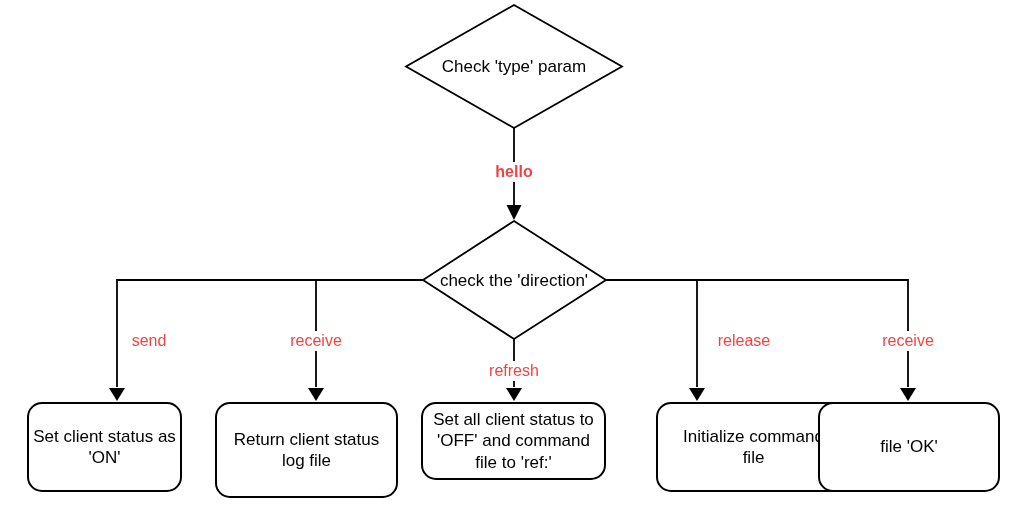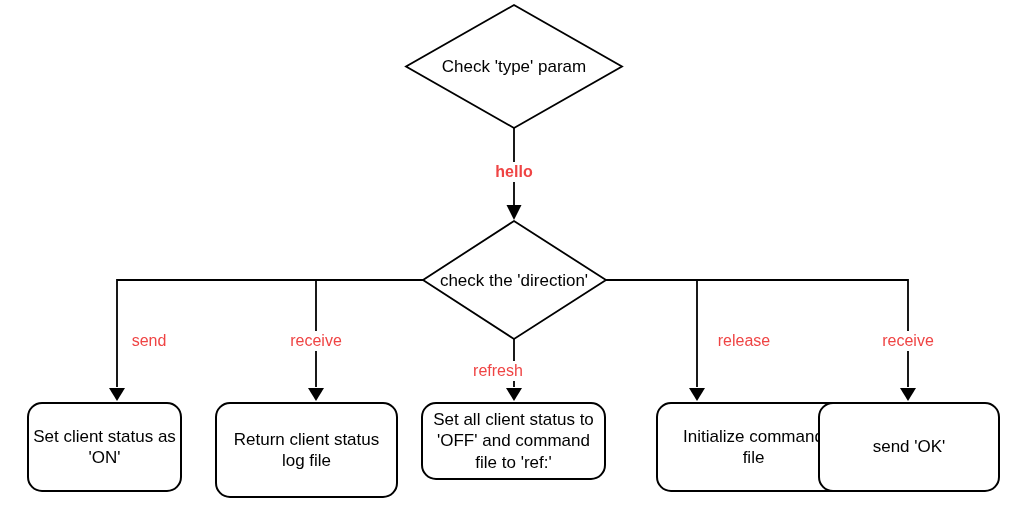--- a/index.html
+++ b/index.html
@@ -90,28 +90,28 @@
     <polygon points="514,5 622,66.5 514,128 406,66.5" fill="#ffffff" stroke="#000" stroke-width="1.8"></polygon>
     <polygon points="514,221 606,280 514,339 423,280" fill="#ffffff" stroke="#000" stroke-width="1.8"></polygon>
   </svg>
 
   <div class="diamond-label" style="left:514px; top:67px;">Check 'type' param</div>
   <div class="diamond-label" style="left:514px; top:281px;">check the 'direction'</div>
 
   <div class="edge-label bold" style="left:514px; top:172px;">hello</div>
   <div class="edge-label" style="left:117px; top:341px;margin-left:32px;">send</div>
   <div class="edge-label" style="left:316px; top:341px;">receive</div>
-  <div class="edge-label" style="left:498px; top:371px;text-align:center;">refresh</div>
+  <div class="edge-label" style="left:514px; top:371px;text-align:center;">refresh</div>
   <div class="edge-label" style="left:697px; top:341px;margin-left:47px;">release</div>
   <div class="edge-label" style="left:908px; top:341px;">receive</div>
 
   <div class="process-box" style="left:27px;  top:402px; width:155px; height:90px;">Set client status as
 'ON'</div>
   <div class="process-box" style="left:215px; top:402px; width:183px; height:96px;">Return client status
 log file</div>
   <div class="process-box" style="left:421px; top:402px; width:185px; height:78px;">Set all client status to
 'OFF' and command
 file to 'ref:'</div>
   <div class="process-box" style="left:656px; top:402px; width:195px; height:90px;">Initialize command
 file</div>
-  <div class="process-box" style="left:818px; top:402px; width:182px; height:90px;">send 'OK'</div>
+  <div class="process-box" style="left:818px; top:402px; width:182px; height:90px;">file 'OK'</div>
 
 </div>
 
 </body></html>

